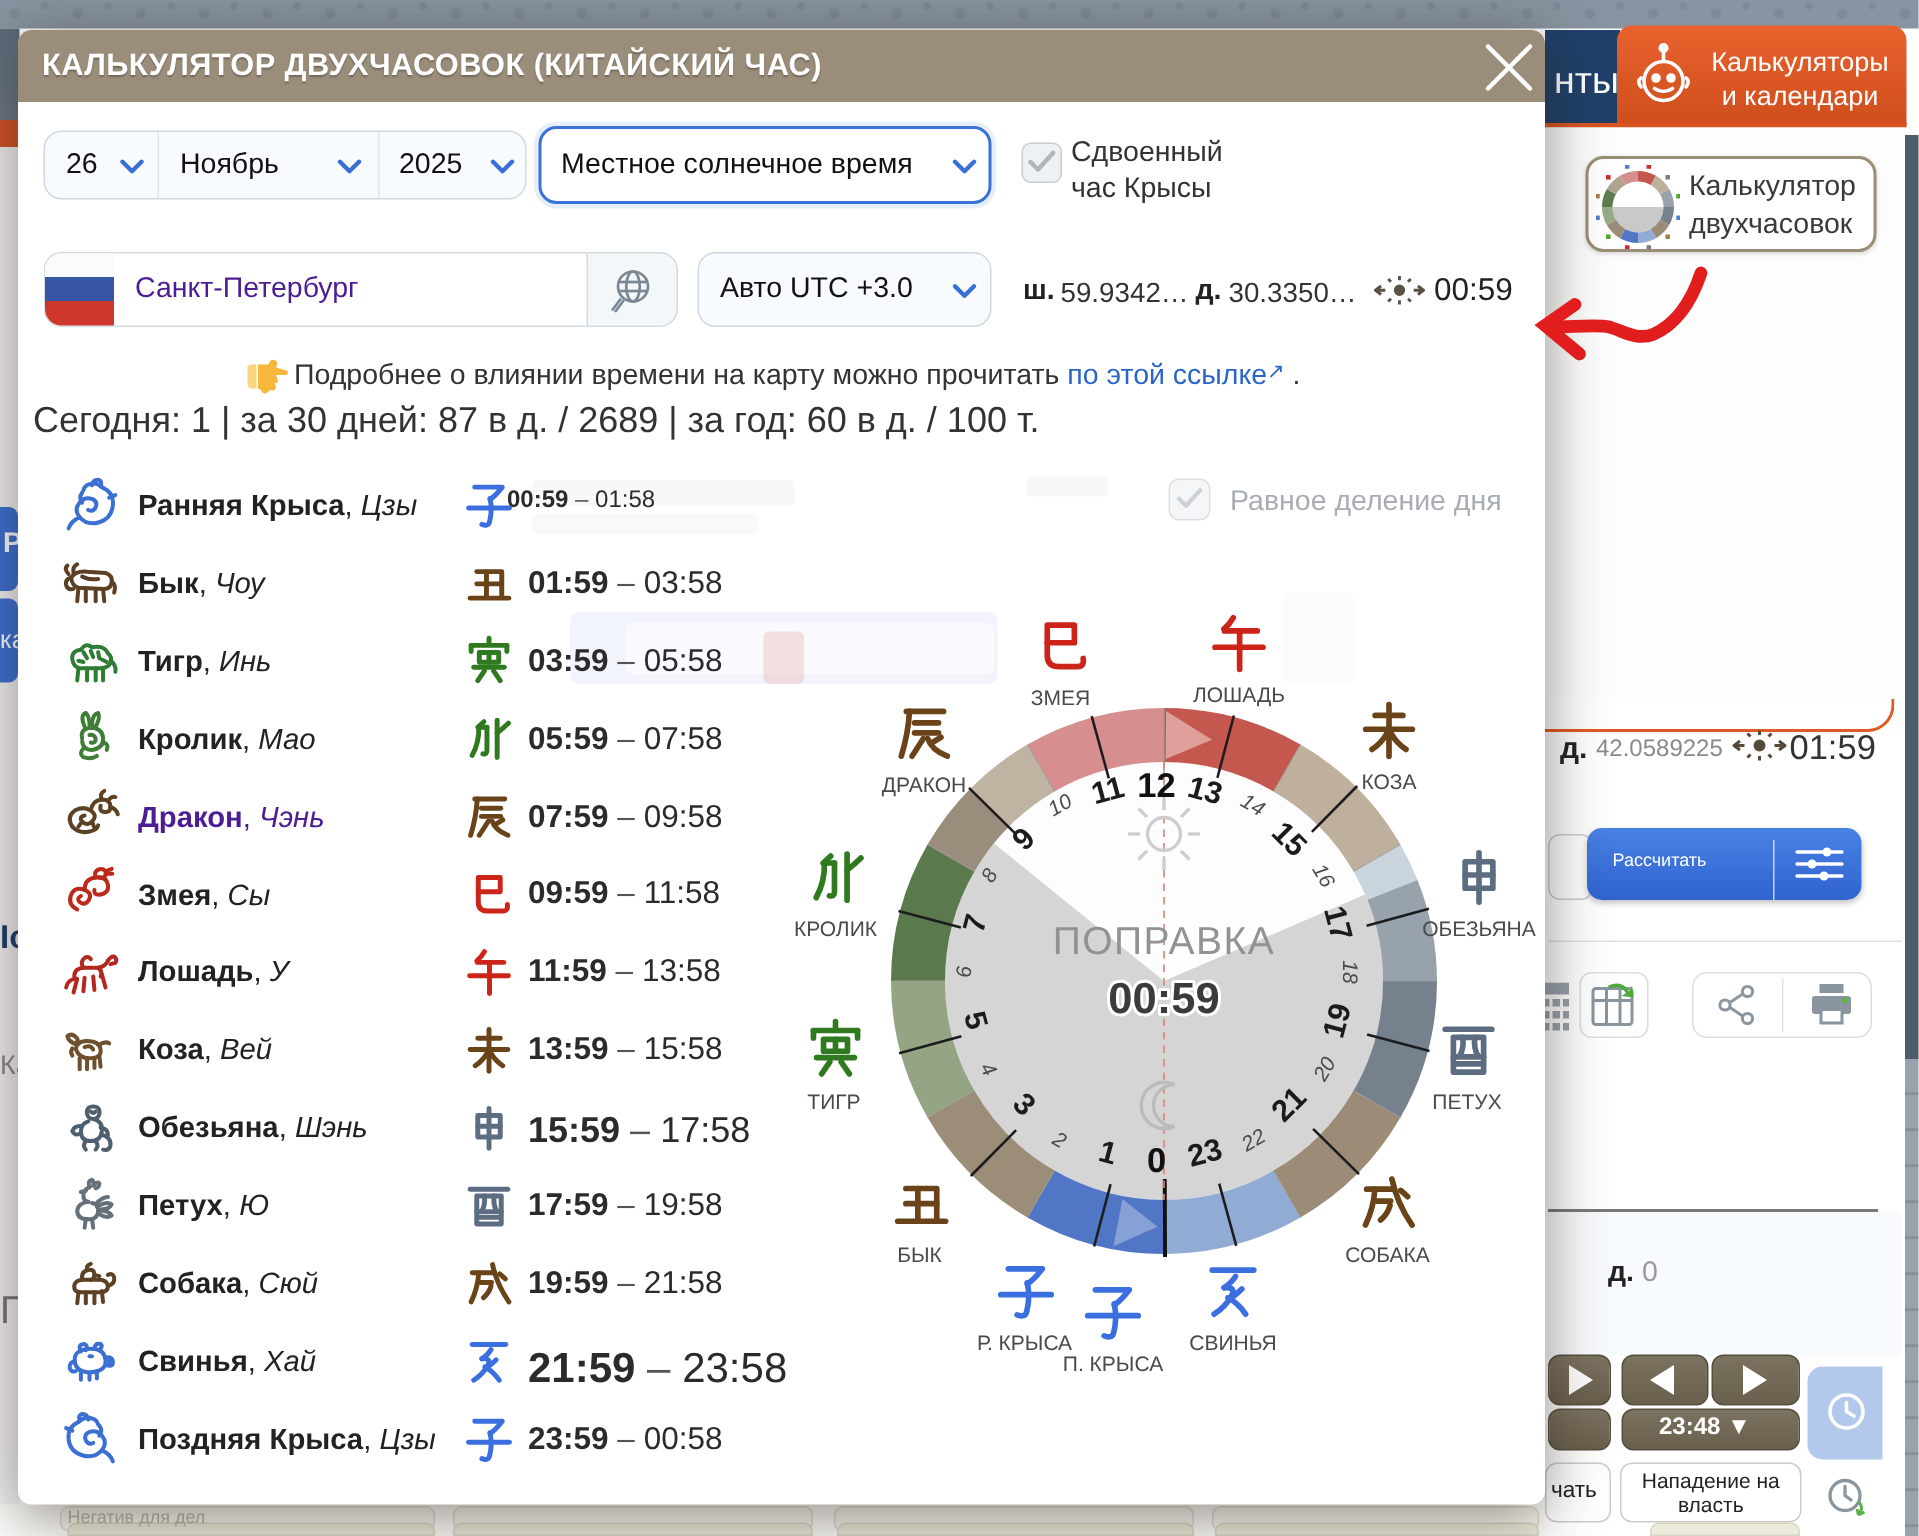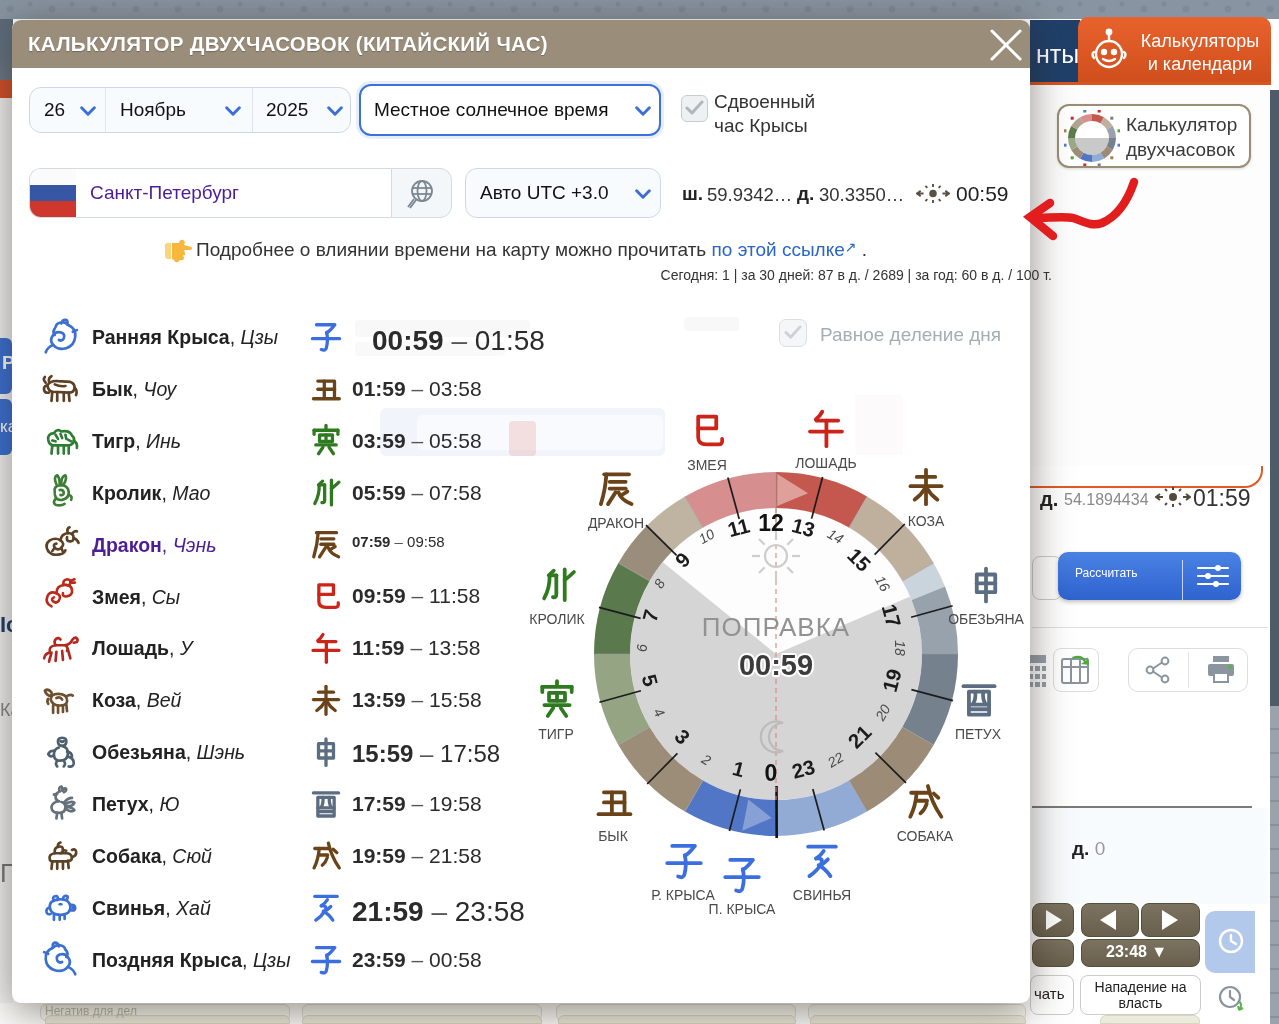--- a/index.html
+++ b/index.html
@@ -58,21 +58,21 @@
     <rect x="31.7" y="51.5" width="3" height="3" fill="#666" opacity=".85"></rect>
     <rect x="17.3" y="51.5" width="3" height="3" fill="#c00" opacity=".85"></rect>
     <rect x="4.7" y="44.3" width="3" height="3" fill="#390" opacity=".85"></rect>
     <rect x="-2.5" y="31.7" width="3" height="3" fill="#36c" opacity=".85"></rect>
     <rect x="-2.5" y="17.3" width="3" height="3" fill="#963" opacity=".85"></rect>
     <rect x="4.7" y="4.7" width="3" height="3" fill="#c00" opacity=".85"></rect>
     <rect x="17.3" y="-2.5" width="3" height="3" fill="#36c" opacity=".85"></rect>
   </svg>
 <div class="a" style="left:1126px;top:112px;width:124px;color:#3a3a3a;font-size:19px;line-height:25px">Калькулятор<br>двухчасовок</div>
 <div class="a" style="left:1040px;top:488px;font-size:20px;color:#222;font-weight:bold">д.</div>
-<div class="a" style="left:1064px;top:491px;font-size:16px;color:#8a8a8a">54.1894434</div>
+<div class="a" style="left:1064px;top:491px;font-size:16px;color:#8a8a8a">42.0589225</div>
 <svg class="a" style="left:1155px;top:486px" width="36" height="22" viewBox="0 0 36 22">
     <g stroke="#554a3a" stroke-width="2" fill="none">
       <circle cx="18" cy="11" r="3" fill="#554a3a"></circle>
       <line x1="18" y1="4" x2="18" y2="1"></line>
       <line x1="18" y1="18" x2="18" y2="21"></line>
       <line x1="12" y1="5" x2="10" y2="3"></line>
       <line x1="24" y1="5" x2="26" y2="3"></line>
       <line x1="12" y1="17" x2="10" y2="19"></line>
       <line x1="24" y1="17" x2="26" y2="19"></line>
       <path d="M8 11 H2 M5 8 L1 11 L5 14 M28 11 H34 M31 8 L35 11 L31 14"></path>
@@ -260,38 +260,38 @@
     </g>
   </svg>
 <div class="a" style="left:956px;top:182px;font-size:21px;color:#222">00:59</div>
 <svg class="a" style="left:164px;top:239px" width="28" height="24" viewBox="0 0 28 24">
     <g fill="#f6b73c">
       <path d="M1 8 Q0 4 4 4 L7 4 L7 20 L4 20 Q1 20 1 16 Z" fill="#fbd47e"></path>
       <path d="M8 4 L15 4 Q16 0 19 1 Q22 2 20 6 L27 8 Q29 9 27 11 L20 11 L21 14 Q22 17 19 16 L20 19 Q20 22 16 21 L14 23 Q11 24 10 21 L8 20 Z"></path>
     </g>
   </svg>
 <div class="a" style="left:196px;top:239px;font-size:19px;color:#333">Подробнее о влиянии времени на карту можно прочитать <a style="color:#2a66c8;text-decoration-color:#9dbbe8">по этой ссылке</a><span style="color:#2a66c8;font-size:14px;vertical-align:4px">↗</span> .</div>
-<div class="a" style="left:22px;top:267px;width:1030px;text-align:right;font-size:14px;color:#333">Сегодня: 1 | за 30 дней: 87 в д. / 2689 | за год: 60 в д. / 100 т.</div>
+<div class="a" style="left:22px;top:267px;width:1030px;text-align:left;font-size:24px;color:#333">Сегодня: 1 | за 30 дней: 87 в д. / 2689 | за год: 60 в д. / 100 т.</div>
 <div class="a" style="left:779px;top:319px;width:28px;height:28px;background:#f5f6f7;border:1px solid #dcdfe2;border-radius:7px"></div>
 <svg class="a" style="left:784px;top:325px" width="18" height="15" viewBox="0 0 19 16">
     <path d="M2 8 L7 13 L17 2" fill="none" stroke="#ccd1d6" stroke-width="3" stroke-linecap="round" stroke-linejoin="round"></path>
   </svg>
 <div class="a" style="left:820px;top:324px;font-size:19px;color:#a7adb3">Равное деление дня</div>
 <svg style="position:absolute;left:40px;top:317px" width="41" height="41" viewBox="0 0 100 100">
     <g fill="none" stroke="#3c6fd2" stroke-width="6.5" stroke-linecap="round" stroke-linejoin="round">
       <path d="M70 20 Q88 28 86 48 Q84 70 64 76 Q44 82 32 68 Q22 56 32 44 Q40 34 52 38 Q62 42 58 52 Q54 60 46 56"></path>
       <path d="M70 20 Q60 10 48 14 Q40 16 38 24"></path>
       <path d="M52 16 Q54 6 63 7 Q69 9 66 18"></path>
       <path d="M32 68 Q18 74 14 86"></path>
       <path d="M36 44 Q30 36 36 28"></path>
       <path d="M80 36 L90 32"></path>
     </g>
   </svg>
 <div class="a" style="left:92px;top:326px;font-size:19.5px;color:#222"><b>Ранняя Крыса</b>, <i>Цзы</i></div>
-<div class="a" style="left:372px;top:325px;font-size:28px;color:#2b2b2b"><b>00:59</b> <span style="color:#555">–</span> 01:58</div>
+<div class="a" style="left:338px;top:325px;font-size:16px;color:#2b2b2b"><b>00:59</b> <span style="color:#555">–</span> 01:58</div>
 <svg style="position:absolute;left:40px;top:368px" width="41" height="41" viewBox="0 0 100 100">
     <g fill="none" stroke="#5d4024" stroke-width="6.5" stroke-linecap="round" stroke-linejoin="round">
       <path d="M18 42 Q26 30 44 32 L74 34 Q86 38 84 50 Q82 60 72 60 L30 58 Q20 56 18 42"></path>
       <path d="M18 42 Q8 44 10 54 Q12 62 22 60"></path>
       <path d="M14 36 Q6 28 12 22"></path>
       <path d="M22 34 Q20 24 28 20"></path>
       <path d="M30 58 L28 80"></path>
       <path d="M42 59 L42 80"></path>
       <path d="M58 60 L58 80"></path>
       <path d="M70 60 L72 80"></path>
@@ -336,21 +336,21 @@
       <path d="M50 40 Q52 24 68 22 Q82 22 82 34 Q82 44 70 42 Q64 40 66 32"></path>
       <path d="M68 22 Q64 12 72 8"></path>
       <path d="M78 24 Q84 16 90 18"></path>
       <path d="M82 34 Q92 38 94 46"></path>
       <path d="M20 66 Q30 78 48 74 Q60 72 62 64"></path>
       <path d="M36 58 L30 66"></path>
       <path d="M52 58 L56 68"></path>
     </g>
   </svg>
 <div class="a" style="left:92px;top:534px;font-size:19.5px;color:#4c1d95"><b>Дракон</b>, <i>Чэнь</i></div>
-<div class="a" style="left:352px;top:533px;font-size:15px;color:#2b2b2b"><b>07:59</b> <span style="color:#555">–</span> 09:58</div>
+<div class="a" style="left:352px;top:533px;font-size:21px;color:#2b2b2b"><b>07:59</b> <span style="color:#555">–</span> 09:58</div>
 <svg style="position:absolute;left:40px;top:576px" width="41" height="41" viewBox="0 0 100 100">
     <g fill="none" stroke="#bb2a1a" stroke-width="6.5" stroke-linecap="round" stroke-linejoin="round">
       <path d="M28 74 Q12 66 18 50 Q24 36 40 42 Q54 48 46 60 Q40 68 32 62 Q26 56 34 52"></path>
       <path d="M40 42 Q40 24 58 22 Q76 20 78 34 Q80 48 64 50 Q54 50 56 42"></path>
       <path d="M58 22 Q54 10 66 8 Q76 8 74 18 Q72 24 64 22"></path>
       <path d="M74 12 L84 8"></path>
       <path d="M75 16 L85 16"></path>
     </g>
   </svg>
 <div class="a" style="left:92px;top:586px;font-size:19.5px;color:#222"><b>Змея</b>, <i>Сы</i></div>

